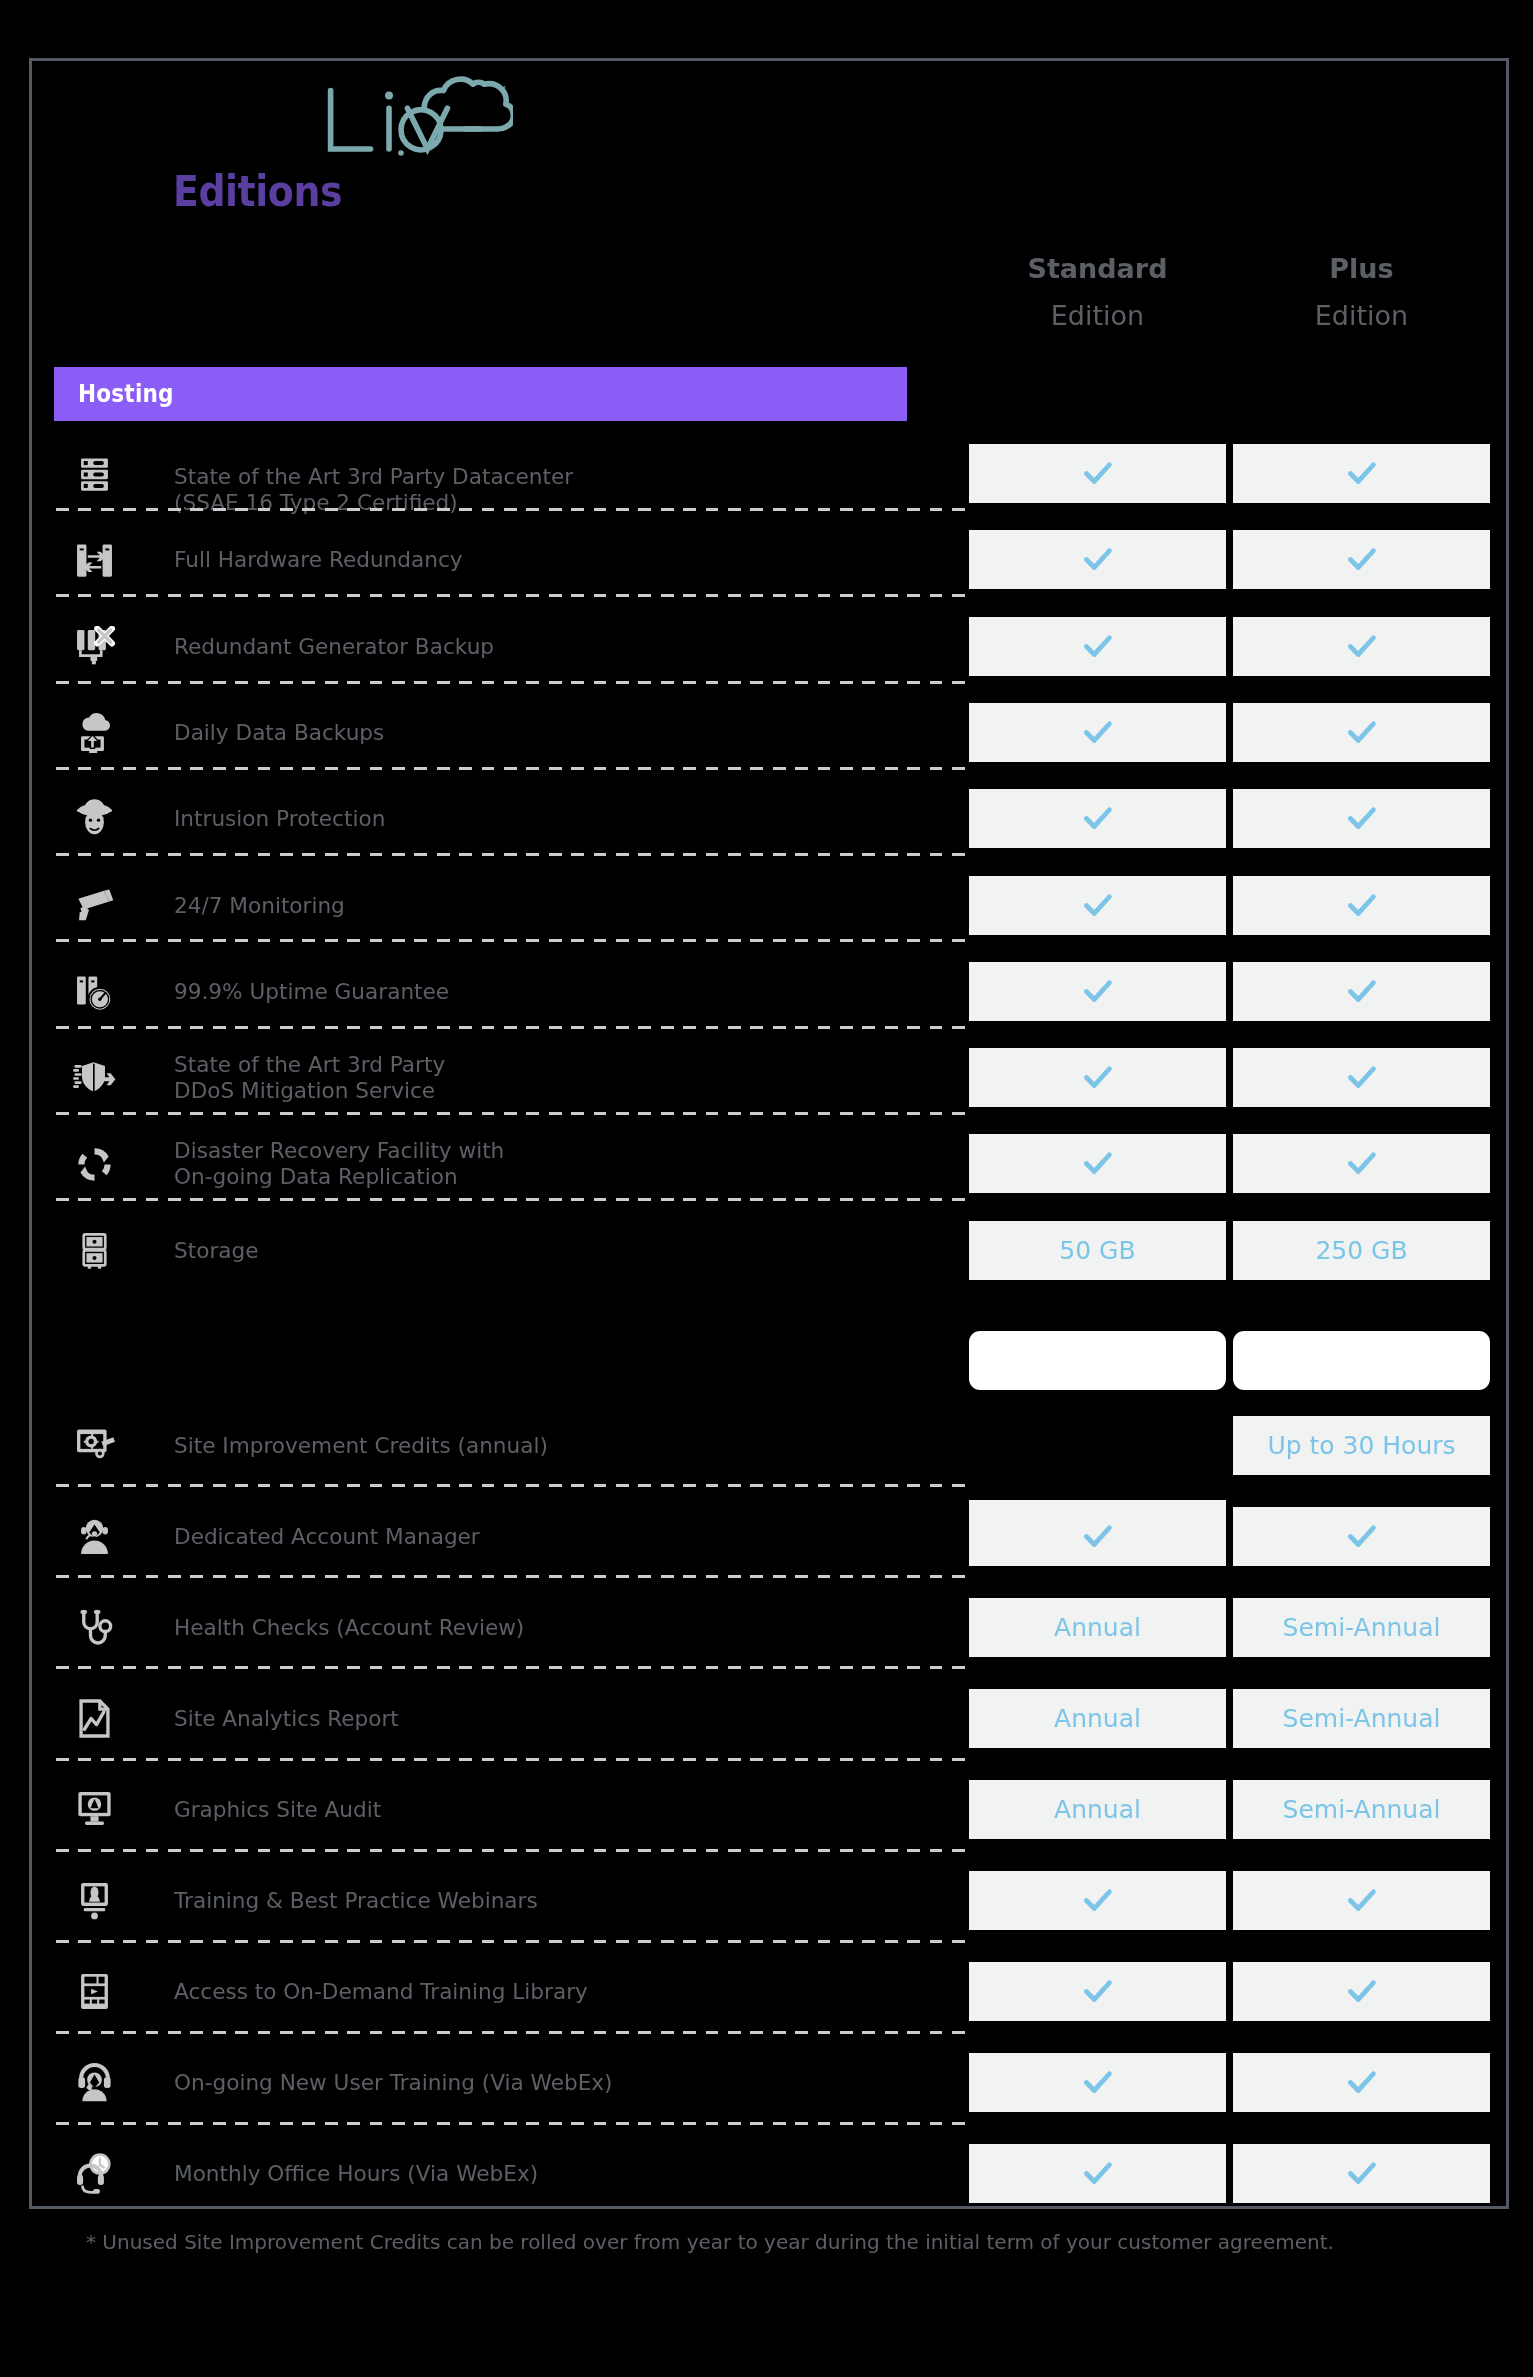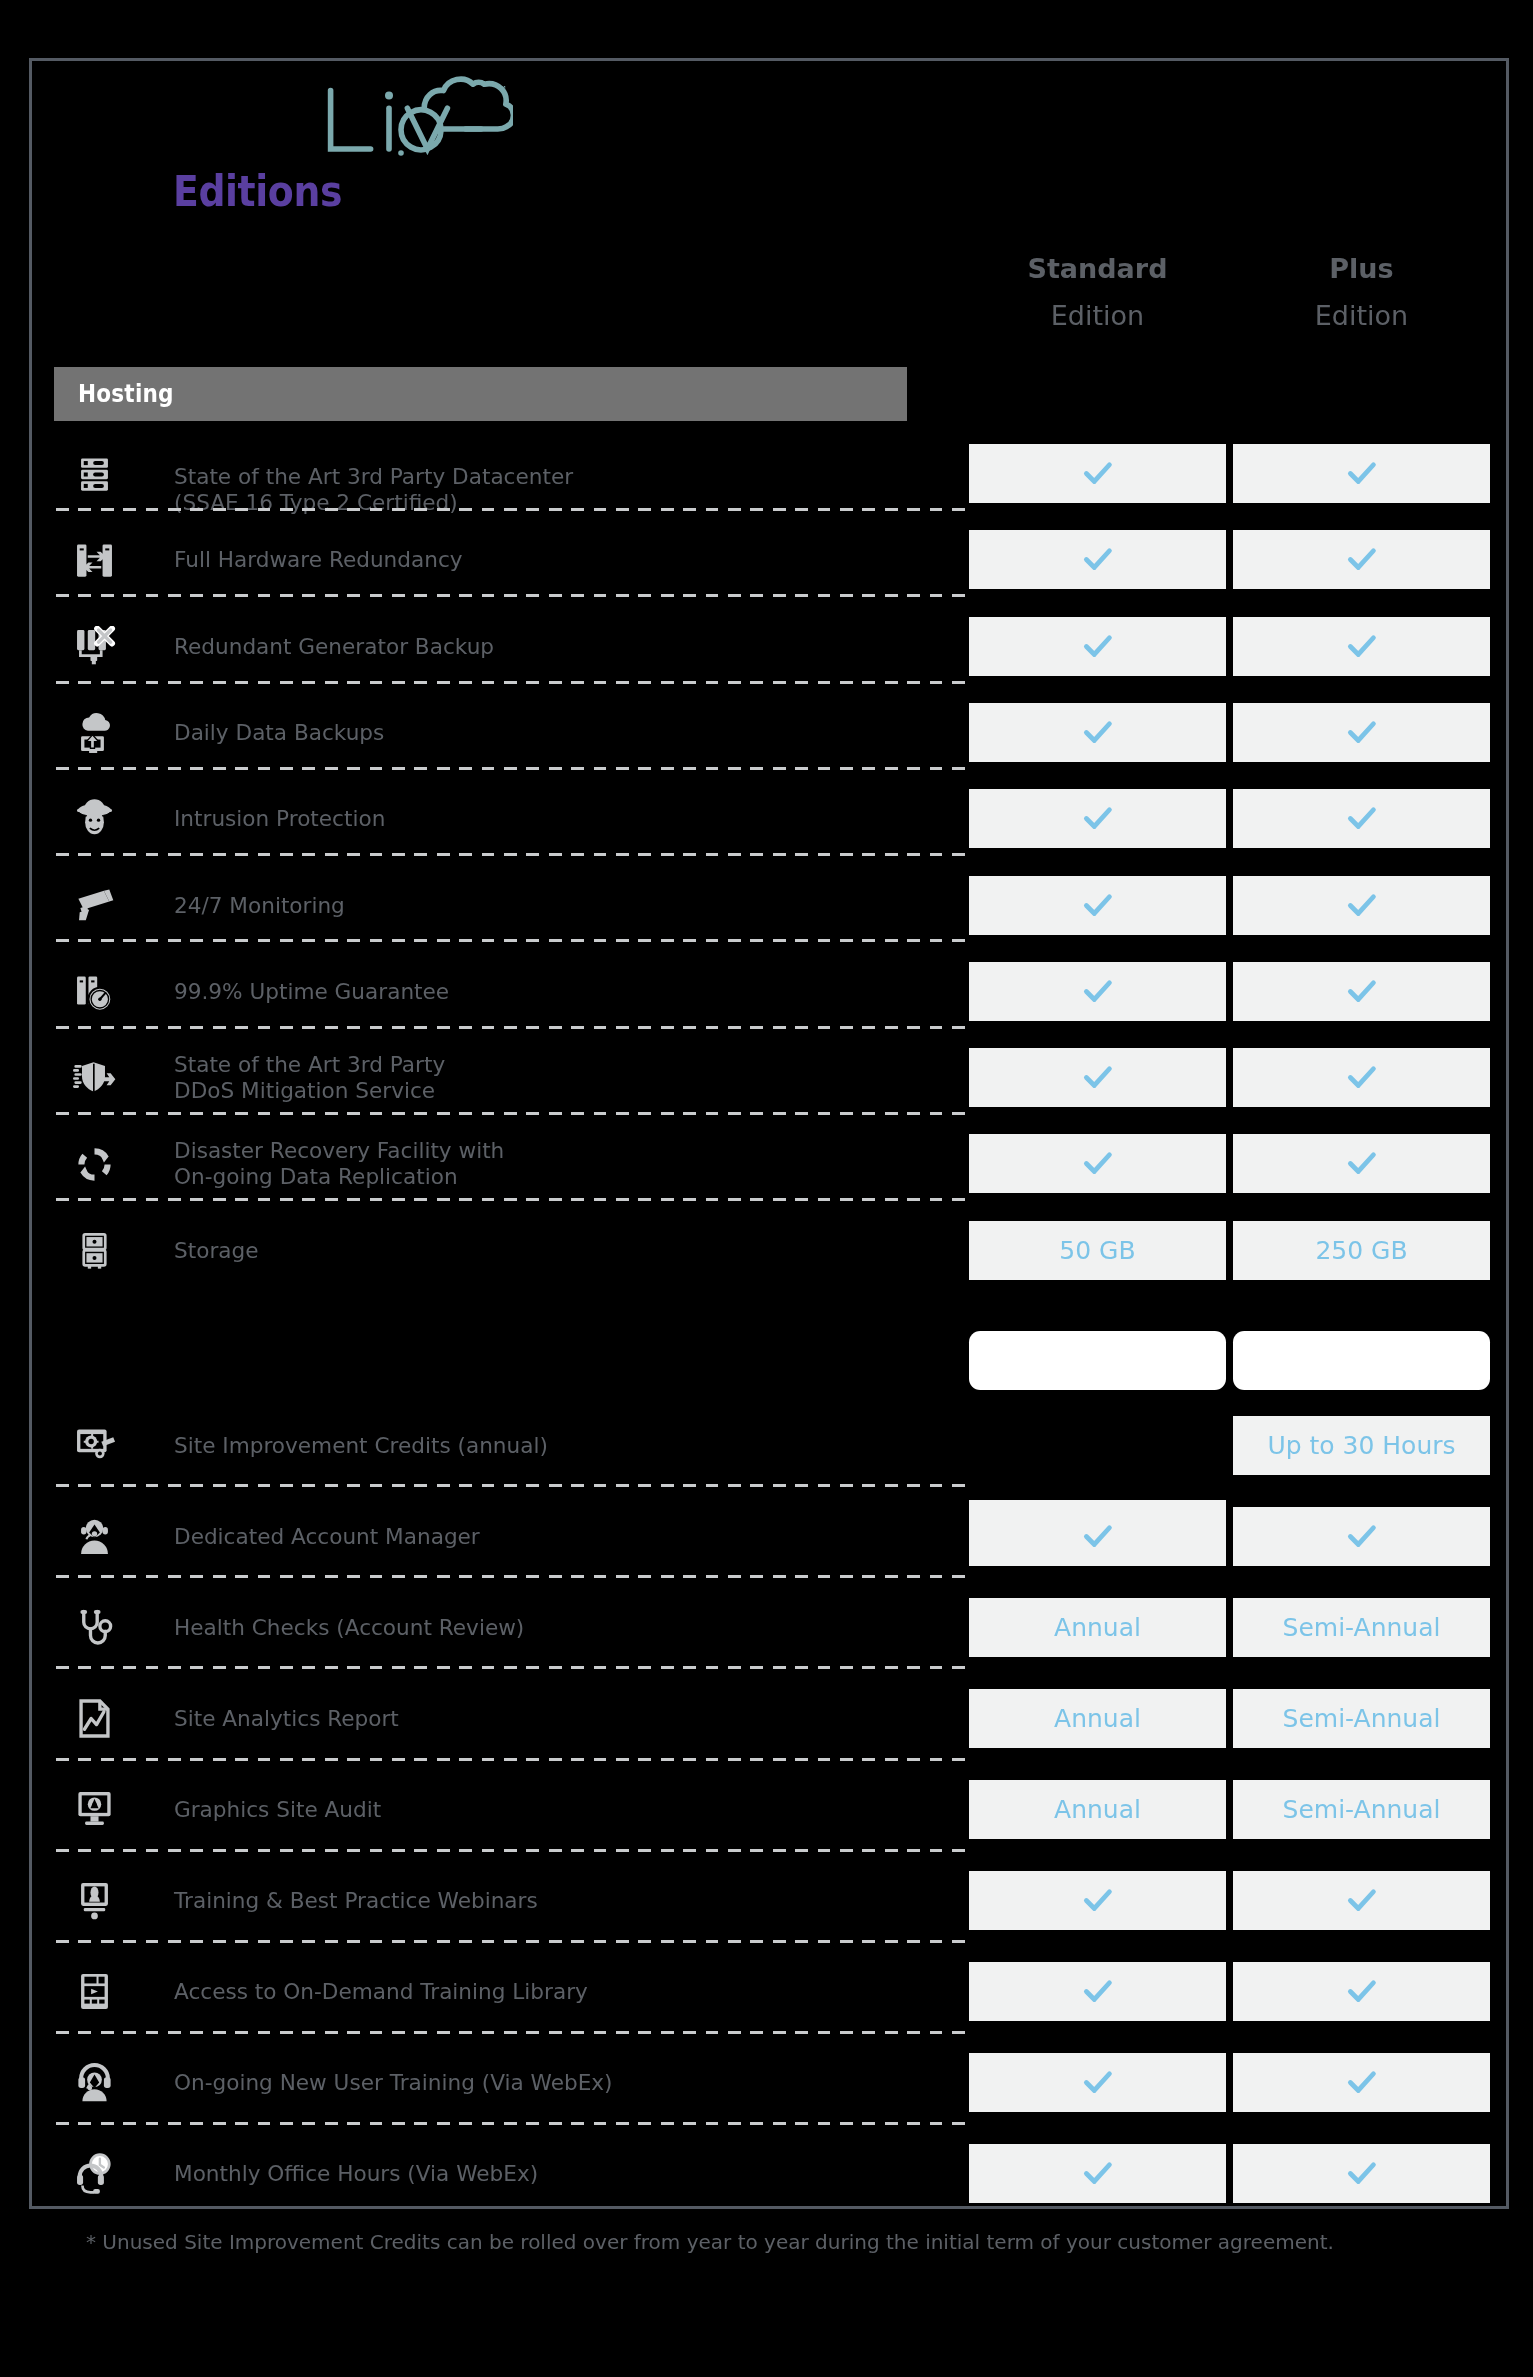--- a/index.html
+++ b/index.html
@@ -26,21 +26,21 @@
   }
   .colhead .l1{font-size:27px;font-weight:bold;display:block;}
   .colhead .l2{font-size:27px;font-weight:normal;display:block;margin-top:18px;}
   #colhead0{left:969px;}
   #colhead1{left:1233px;}
 
   
   #table{position:absolute;left:0;top:0;width:1534px;height:2377px;}
 
   .sectionbar{
-    position:absolute;left:54px;width:853px;background:#737373;
+    position:absolute;left:54px;width:853px;background:#8b5cf6;
     display:flex;align-items:center;
   }
   .sectionbar span{
     color:#ffffff;font-size:24px;font-weight:bold;padding-left:24px;
     font-family:"DejaVu Sans Condensed","Liberation Sans",sans-serif;
     letter-spacing:0.2px;
   }
 
   .row{position:absolute;left:0;}
   .rowicon{

